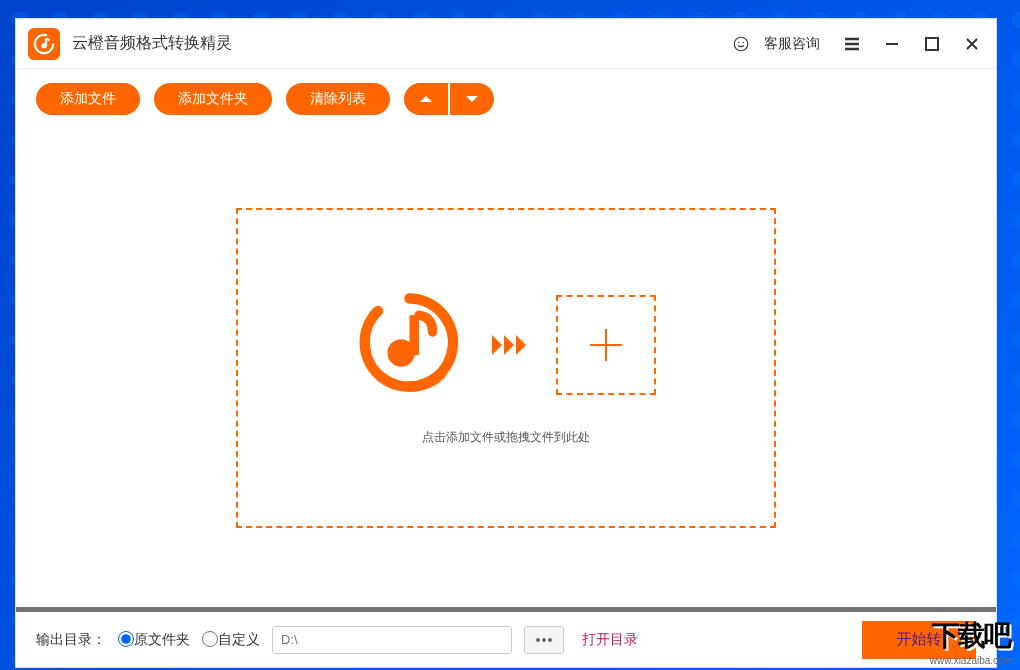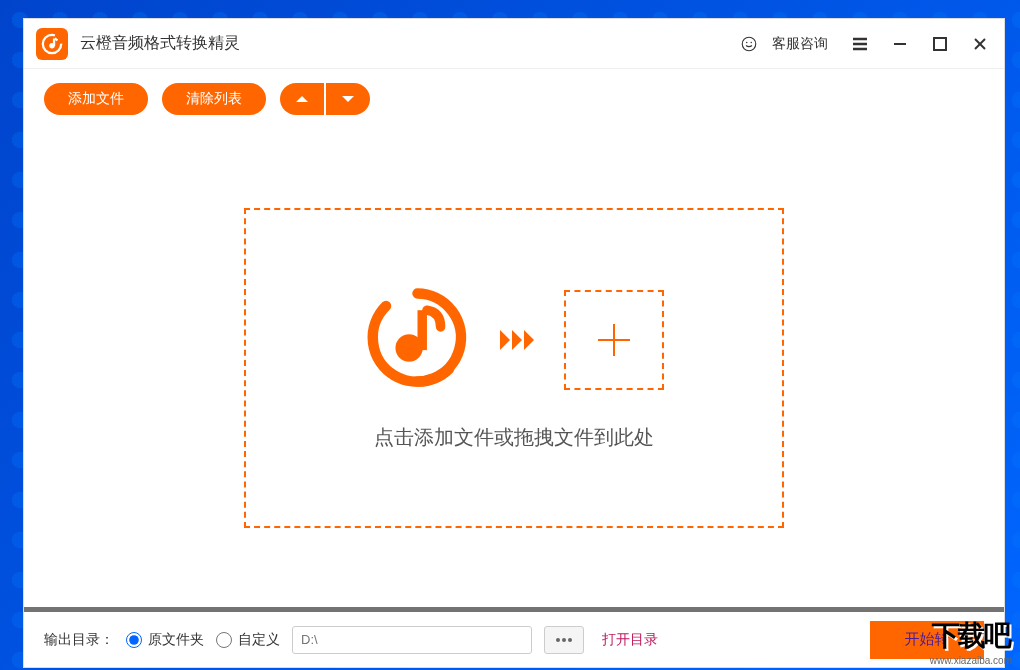--- a/index.html
+++ b/index.html
@@ -1,18 +1,18 @@
 <!DOCTYPE html>
 <html><head>
   <meta charset="utf-8">
   <style>
     * { margin: 0; padding: 0; box-sizing: border-box; font-family: "Microsoft YaHei", Arial, sans-serif; }
     body { width: 1020px; height: 670px; background: linear-gradient(135deg, #0044cc, #0066ff); position: relative; }
     .bg-dots { position: absolute; inset: 0; background-image: radial-gradient(circle, rgba(0,120,255,0.7) 8px, transparent 8px); background-size: 40px 40px; opacity: 0.4; }
-    .window { position: absolute; left: 23px; top: 18px; width: 982px; height: 650px; background: #fff; border: 1px solid #ddd; display: flex; flex-direction: column; }
+    .window { position: absolute; left: 15px; top: 18px; width: 982px; height: 650px; background: #fff; border: 1px solid #ddd; display: flex; flex-direction: column; }
     .titlebar { height: 50px; display: flex; align-items: center; padding: 0 12px; border-bottom: 1px solid #eee; }
     .app-icon { width: 32px; height: 32px; background: #ff6600; border-radius: 6px; display: flex; align-items: center; justify-content: center; margin-right: 12px; }
     .app-icon svg { width: 22px; height: 22px; }
     .app-title { font-size: 16px; color: #333; flex: 0 0 auto; }
     .titlebar-spacer { flex: 1; }
     .support { display: flex; align-items: center; gap: 14px; color: #333; font-size: 14px; margin-right: 20px; cursor: pointer; }
     .support svg { width: 18px; height: 18px; }
     .win-controls { display: flex; align-items: center; gap: 16px; }
     .win-btn { width: 24px; height: 24px; display: flex; align-items: center; justify-content: center; cursor: pointer; }
     .win-btn svg { width: 18px; height: 18px; stroke: #333; stroke-width: 2; fill: none; }
@@ -27,25 +27,25 @@
     .arrow-btn svg { width: 16px; height: 12px; fill: #fff; }
     
     .main-area { flex: 1; display: flex; align-items: center; justify-content: center; padding: 20px; }
     .drop-zone { width: 540px; height: 320px; border: 2px dashed #ff6600; display: flex; flex-direction: column; align-items: center; justify-content: center; gap: 30px; cursor: pointer; }
     .drop-icons { display: flex; align-items: center; gap: 30px; }
     .music-icon svg { width: 105px; height: 105px; }
     .arrows { display: flex; gap: 2px; }
     .arrows svg { width: 10px; height: 20px; fill: #ff6600; }
     .plus-box { width: 100px; height: 100px; border: 2px dashed #ff6600; display: flex; align-items: center; justify-content: center; }
     .plus-box svg { width: 40px; height: 40px; stroke: #ff6600; stroke-width: 2; }
-    .drop-text { font-size: 20px; color: #555; }
+    .drop-text { font-size: 12px; color: #555; }
     
     .bottom-bar { height: 60px; border-top: 5px solid #737373; display: flex; align-items: center; padding: 0 20px; gap: 12px; }
     .output-label { font-size: 14px; color: #333; }
-    .radio-wrap { display: flex; align-items: center; gap: 6px; cursor: pointer; }
+    .radio-wrap { display: flex; align-items: flex-start; gap: 0; cursor: pointer; }
     .radio-wrap input { width: 16px; height: 16px; accent-color: #0066ff; }
     .radio-wrap span { font-size: 14px; color: #333; }
     .path-input { flex: 0 0 240px; height: 28px; border: 1px solid #ccc; border-radius: 3px; padding: 0 8px; font-size: 13px; color: #999; }
     .browse-btn { width: 40px; height: 28px; border: 1px solid #ccc; border-radius: 3px; background: #f5f5f5; cursor: pointer; display: flex; align-items: center; justify-content: center; gap: 2px; }
     .browse-btn span { width: 4px; height: 4px; background: #666; border-radius: 50%; }
     .open-dir { font-size: 14px; color: #be185d; cursor: pointer; margin-left: 6px; }
     .bottom-spacer { flex: 1; }
     .start-btn { background: #ff6600; color: #4c1d95; border: none; width: 114px; height: 38px; font-size: 15px; cursor: pointer; }
     
     .watermark { position: absolute; right: 8px; bottom: 4px; display: flex; flex-direction: column; align-items: center; pointer-events: none; }
@@ -100,20 +100,21 @@
           <svg viewBox="0 0 18 18">
             <line x1="4" y1="4" x2="14" y2="14"></line>
             <line x1="14" y1="4" x2="4" y2="14"></line>
           </svg>
         </div>
     </div>
   </div>
 
   <div class="toolbar">
     <button class="pill-btn">添加文件</button>
+    <button class="pill-btn">添加文件夹</button>
     <button class="pill-btn">清除列表</button>
     <div class="arrow-group">
       <button class="arrow-btn">
           <svg viewBox="0 0 16 12">
             <path d="M2 9 L8 3 L14 9"></path>
           </svg>
         </button>
       <button class="arrow-btn">
           <svg viewBox="0 0 16 12">
             <path d="M2 3 L8 9 L14 3"></path>

